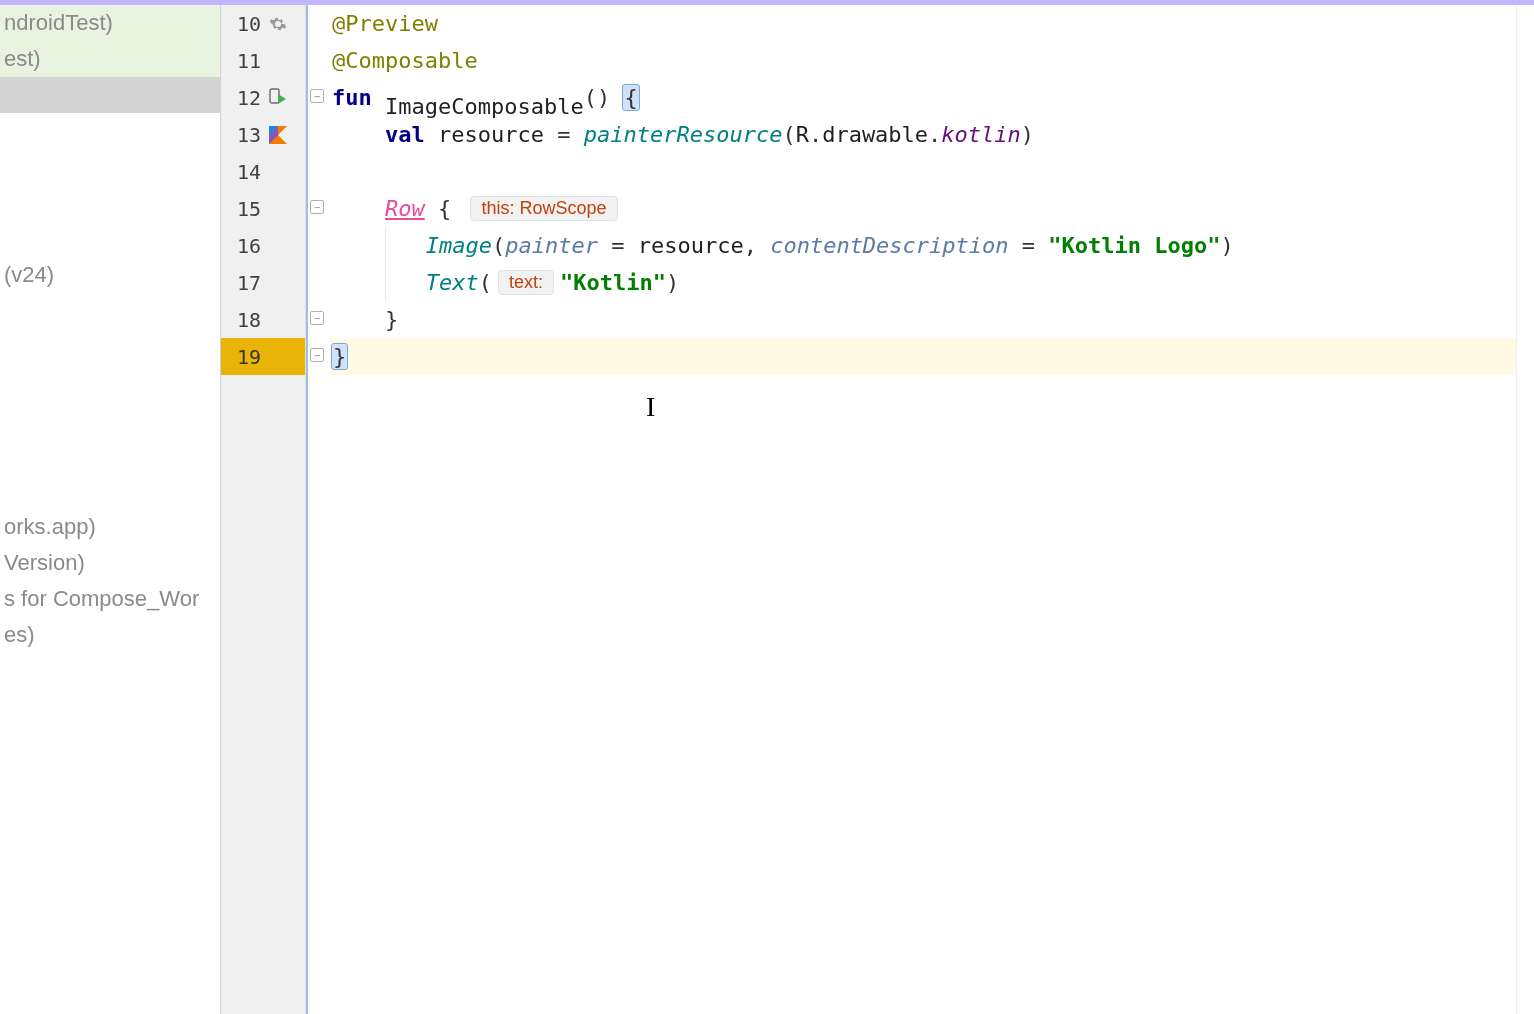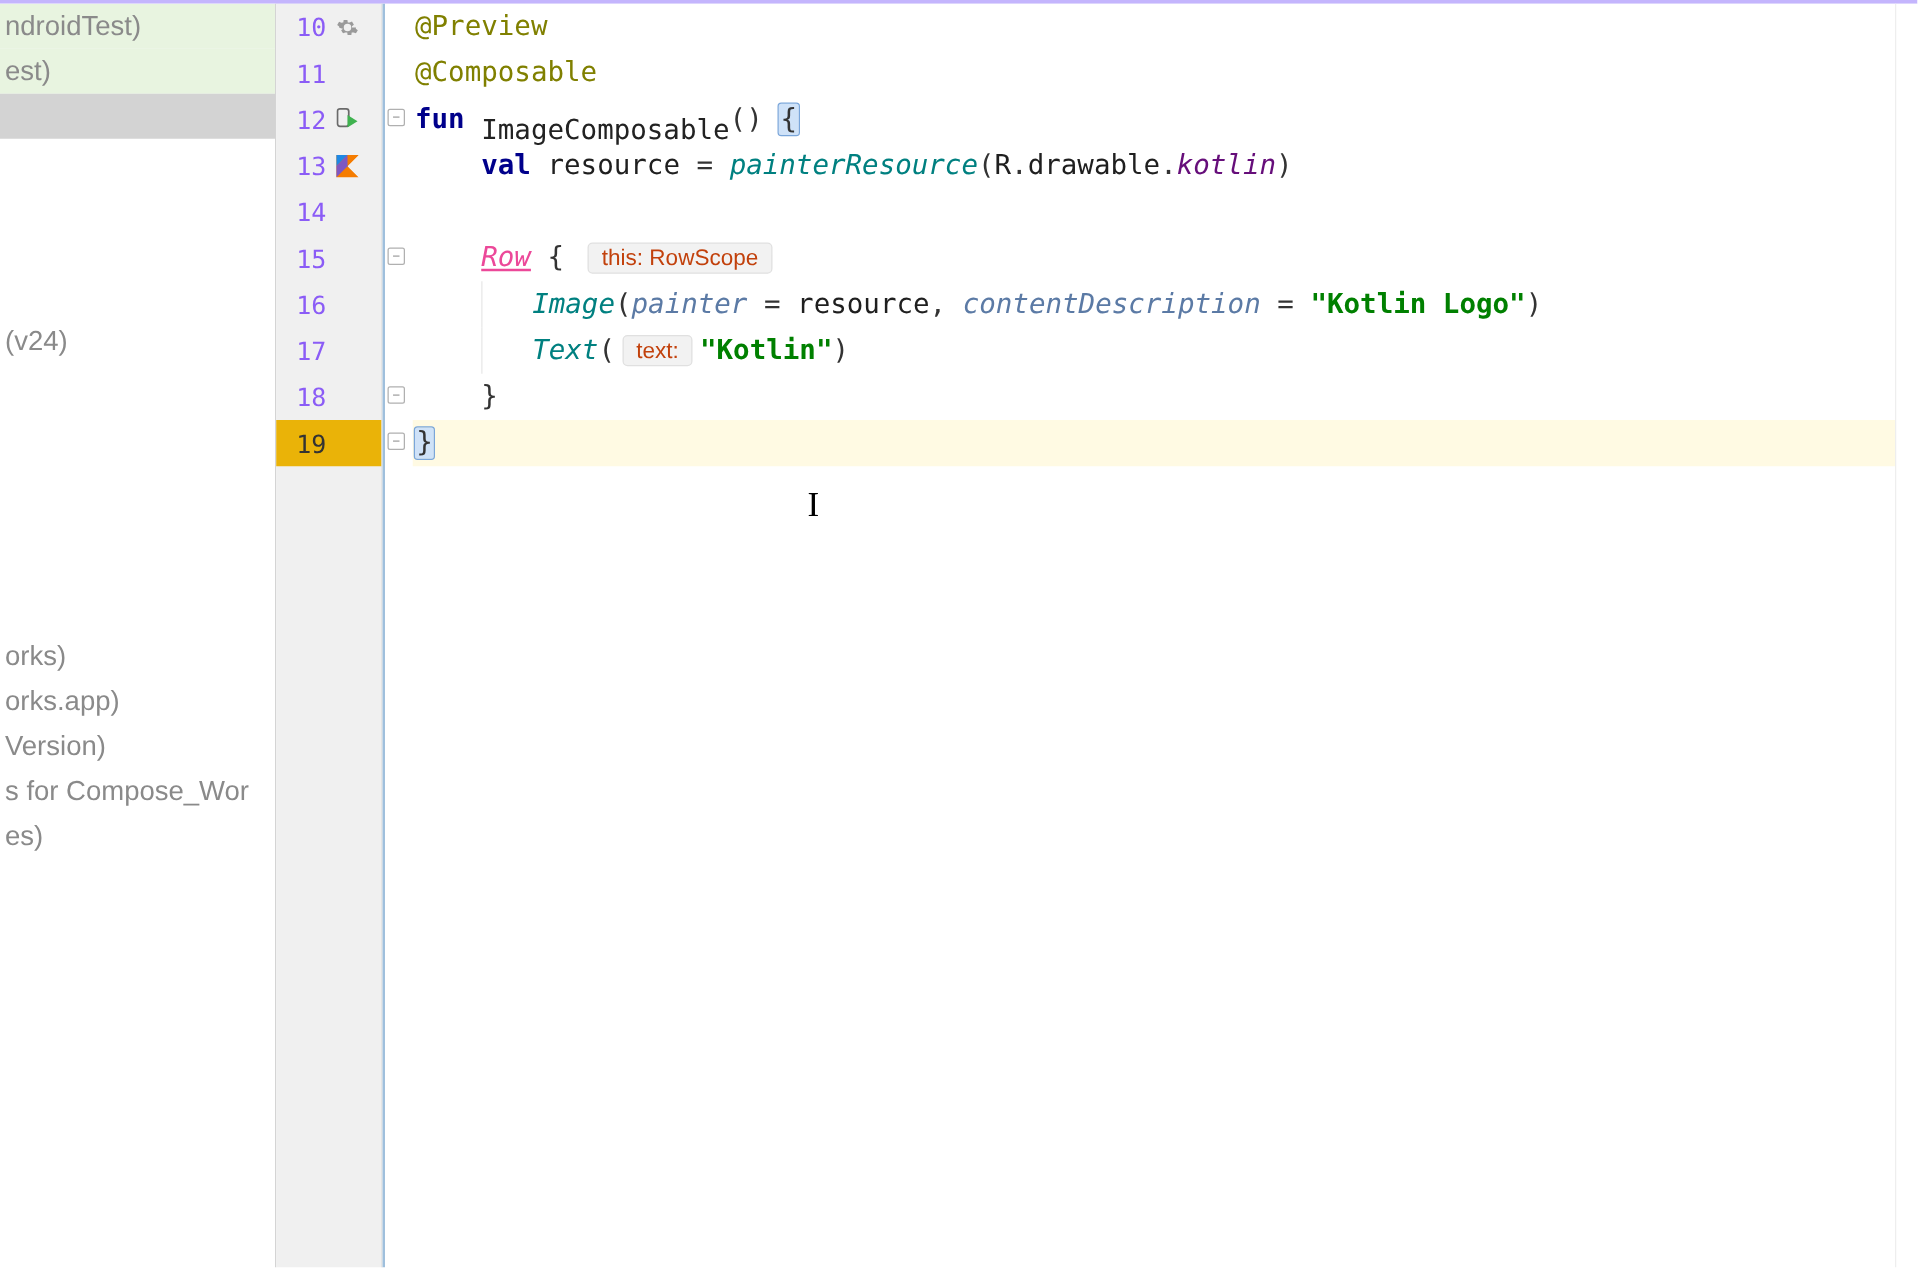--- a/index.html
+++ b/index.html
@@ -8,21 +8,21 @@
     height: 1014px;
     font-family: "Menlo", "Consolas", "Monaco", monospace;
     font-size: 22px;
     background: #ffffff;
     overflow: hidden;
   }
   .root {
     display: flex;
     width: 100%;
     height: 100%;
-    border-top: 3px solid #c4b5fd;
+    border-top: 5px solid #c4b5fd;
   }
   
   .sidebar {
     width: 221px;
     flex: 0 0 221px;
     background: #ffffff;
     border-right: 1px solid #d4d4d4;
     font-family: -apple-system, "Helvetica Neue", Arial, sans-serif;
     font-size: 22px;
     color: #8a8a8a;
@@ -50,21 +50,21 @@
   }
   .gutter-row {
     height: 37px;
     display: flex;
     align-items: center;
     position: relative;
   }
   .lineno {
     width: 40px;
     text-align: right;
-    color: #8b5cf6;
+    color: #404040;
     font-size: 20px;
     font-family: "Menlo", monospace;
   }
   .gutter-icons {
     flex: 1;
     display: flex;
     align-items: center;
     justify-content: flex-start;
     padding-left: 8px;
     gap: 4px;
@@ -183,21 +183,20 @@
     <div class="tree-item"><span></span></div>
     <div class="tree-item"><span></span></div>
     <div class="tree-item"><span></span></div>
     <div class="tree-item"><span>(v24)</span></div>
     <div class="tree-item"><span></span></div>
     <div class="tree-item"><span></span></div>
     <div class="tree-item"><span></span></div>
     <div class="tree-item"><span></span></div>
     <div class="tree-item"><span></span></div>
     <div class="tree-item"><span></span></div>
-    <div class="tree-item"><span>orks)</span></div>
     <div class="tree-item"><span>orks.app)</span></div>
     <div class="tree-item"><span> Version)</span></div>
     <div class="tree-item"><span>s for Compose_Wor</span></div>
     <div class="tree-item"><span>es)</span></div>
   </div>
 
   <div class="gutter">
     <div class="gutter-row">
       <span class="lineno">10</span>
       <span class="gutter-icons">

